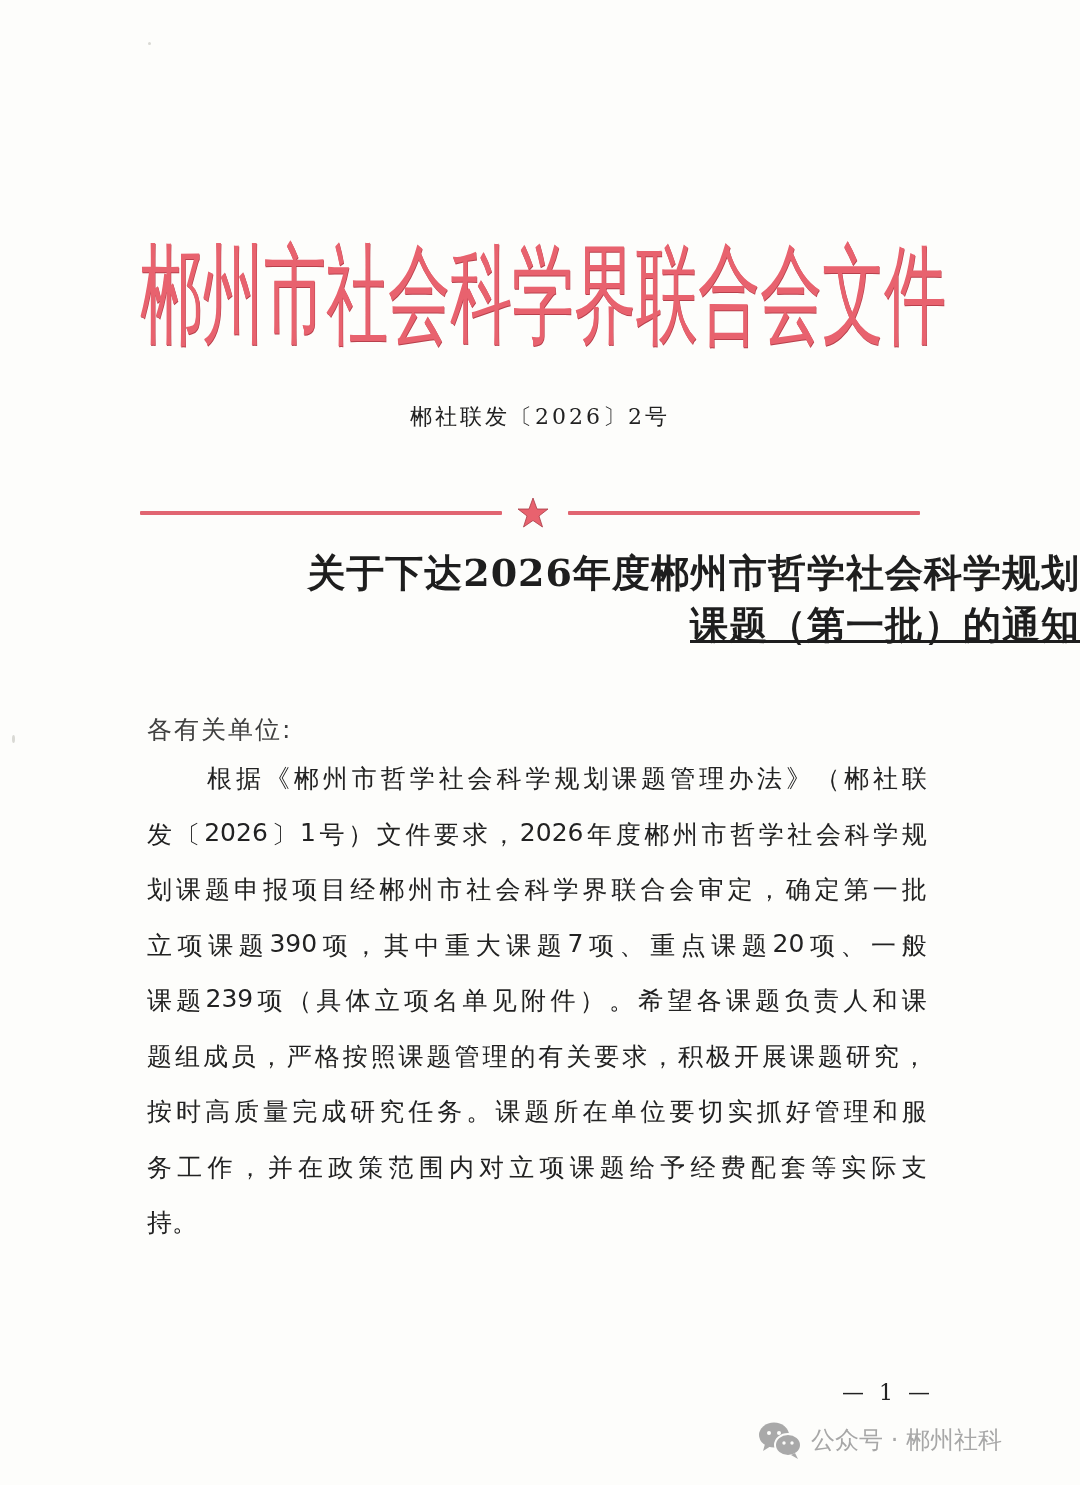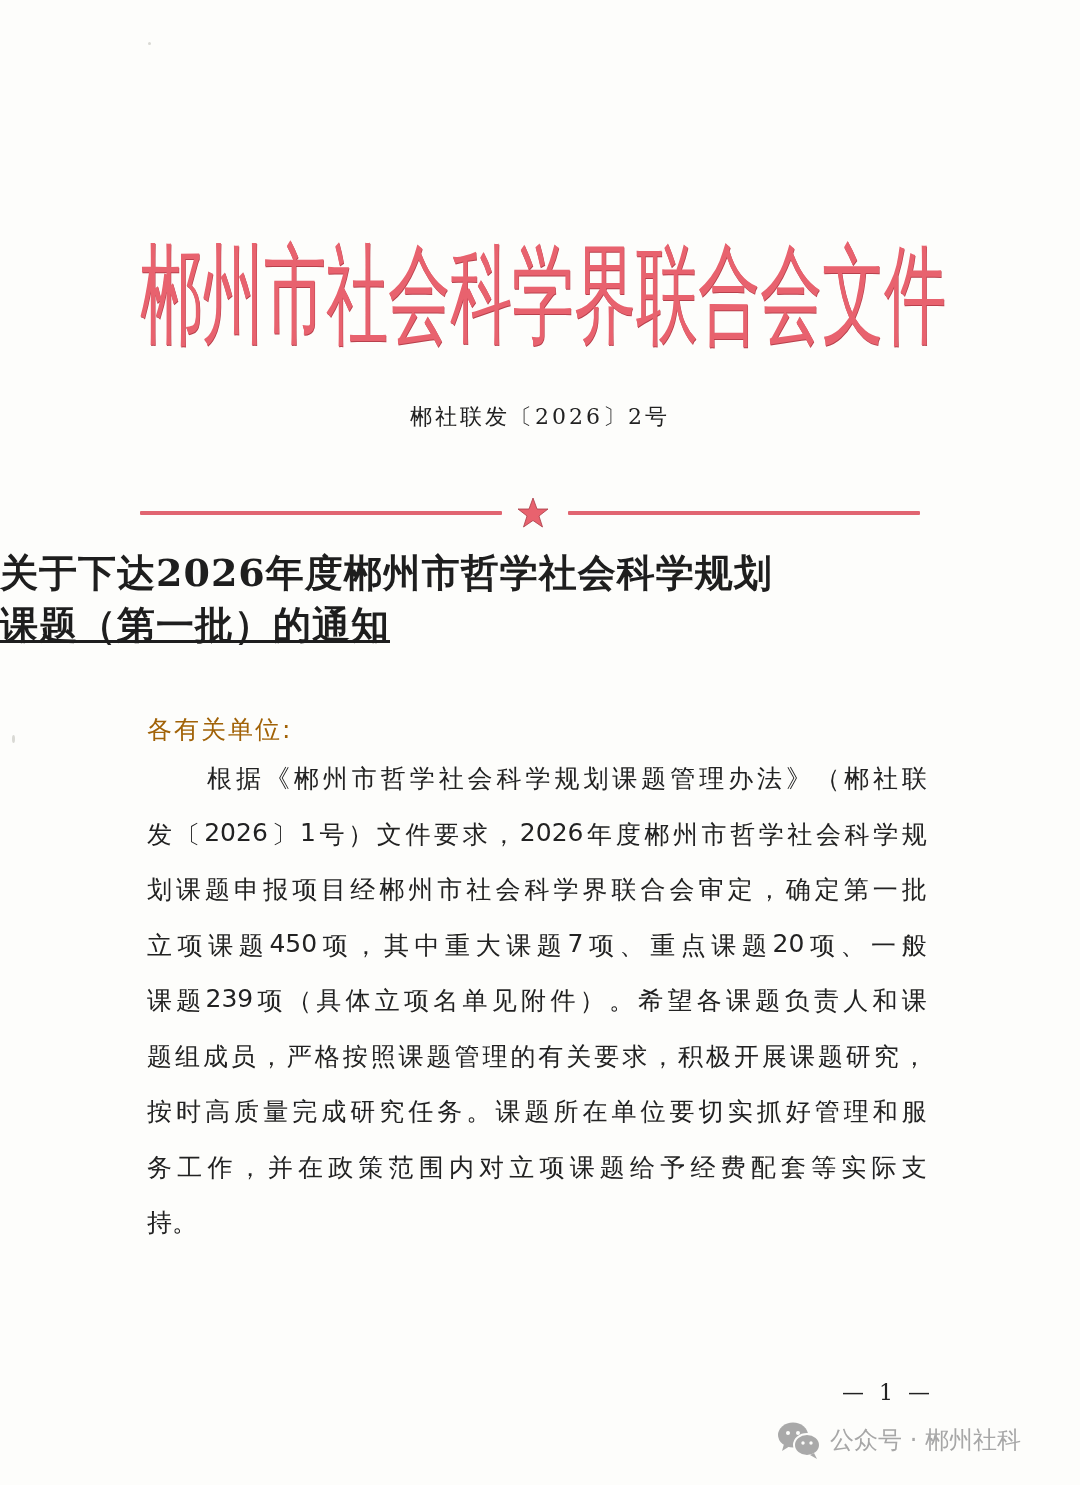--- a/index.html
+++ b/index.html
@@ -26,46 +26,46 @@
   }
   .divider .line {
     position:absolute; top:7px; height:4px; background:#e16571; border-radius:1px;
   }
   .divider .line.left { left:0; width:362px; }
   .divider .line.right { left:428px; width:352px; }
   .divider .star {
     position:absolute; left:376px; top:-8px; width:34px; height:34px;
   }
   .title {
-    position:absolute; left:0; width:1080px; text-align:left;
+    position:absolute; left:0; width:1080px; text-align:right;
     font-size:38px; font-weight:bold; color:#1e1e1e; letter-spacing:1px;
     font-family:"DejaVu Serif", "Liberation Serif", serif;
   }
   .title.l1 { top:548px; }
   .title.l2 { top:600px;text-decoration:underline; }
   .salutation {
     position:absolute; left:147px; top:713px; font-size:25px; letter-spacing:2px;
-    font-family:"DejaVu Sans", "Liberation Sans", sans-serif; color:#a16207;
+    font-family:"DejaVu Sans", "Liberation Sans", sans-serif; color:#404040;
   }
   .body-text {
     position:absolute; left:147px; width:780px;
     font-family:"DejaVu Sans", "Liberation Sans", sans-serif; font-size:25px; color:#222;
   }
   .body-text .line {
     position:absolute; left:0; height:40px; white-space:nowrap;
     display:flex; justify-content:space-between; width:780px;
   }
   .body-text .line.first { left:60px; width:720px; }
   .body-text .line.last { justify-content:flex-start; }
   .page-num {
     position:absolute; left:842px; top:1380px; font-size:22px; color:#222;
     letter-spacing:4px; font-family:"DejaVu Serif", "Liberation Serif", serif;
   }
   .watermark {
-    position:absolute; left:776px; top:1420px; display:flex; align-items:center; gap:8px;
+    position:absolute; left:757px; top:1420px; display:flex; align-items:center; gap:8px;
     color:#a7a7a7; font-family:"DejaVu Sans", "Liberation Sans", sans-serif; font-size:24px;
   }
   .watermark svg { width:46px; height:40px; }
   .speck { position:absolute; background:#d9d9d4; border-radius:50%; }
 </style>
 </head>
 <body>
 
 <div class="speck" style="left:148px;top:42px;width:3px;height:3px;"></div>
 <div class="speck" style="left:12px;top:735px;width:3px;height:8px;"></div>
@@ -183,21 +183,21 @@
       <span>定</span>
       <span>第</span>
       <span>一</span>
       <span>批</span>
     </div>
     <div class="line" style="top: 166.5px;">
       <span>立</span>
       <span>项</span>
       <span>课</span>
       <span>题</span>
-      <span>450</span>
+      <span>390</span>
       <span>项</span>
       <span>，</span>
       <span>其</span>
       <span>中</span>
       <span>重</span>
       <span>大</span>
       <span>课</span>
       <span>题</span>
       <span>7</span>
       <span>项</span>

